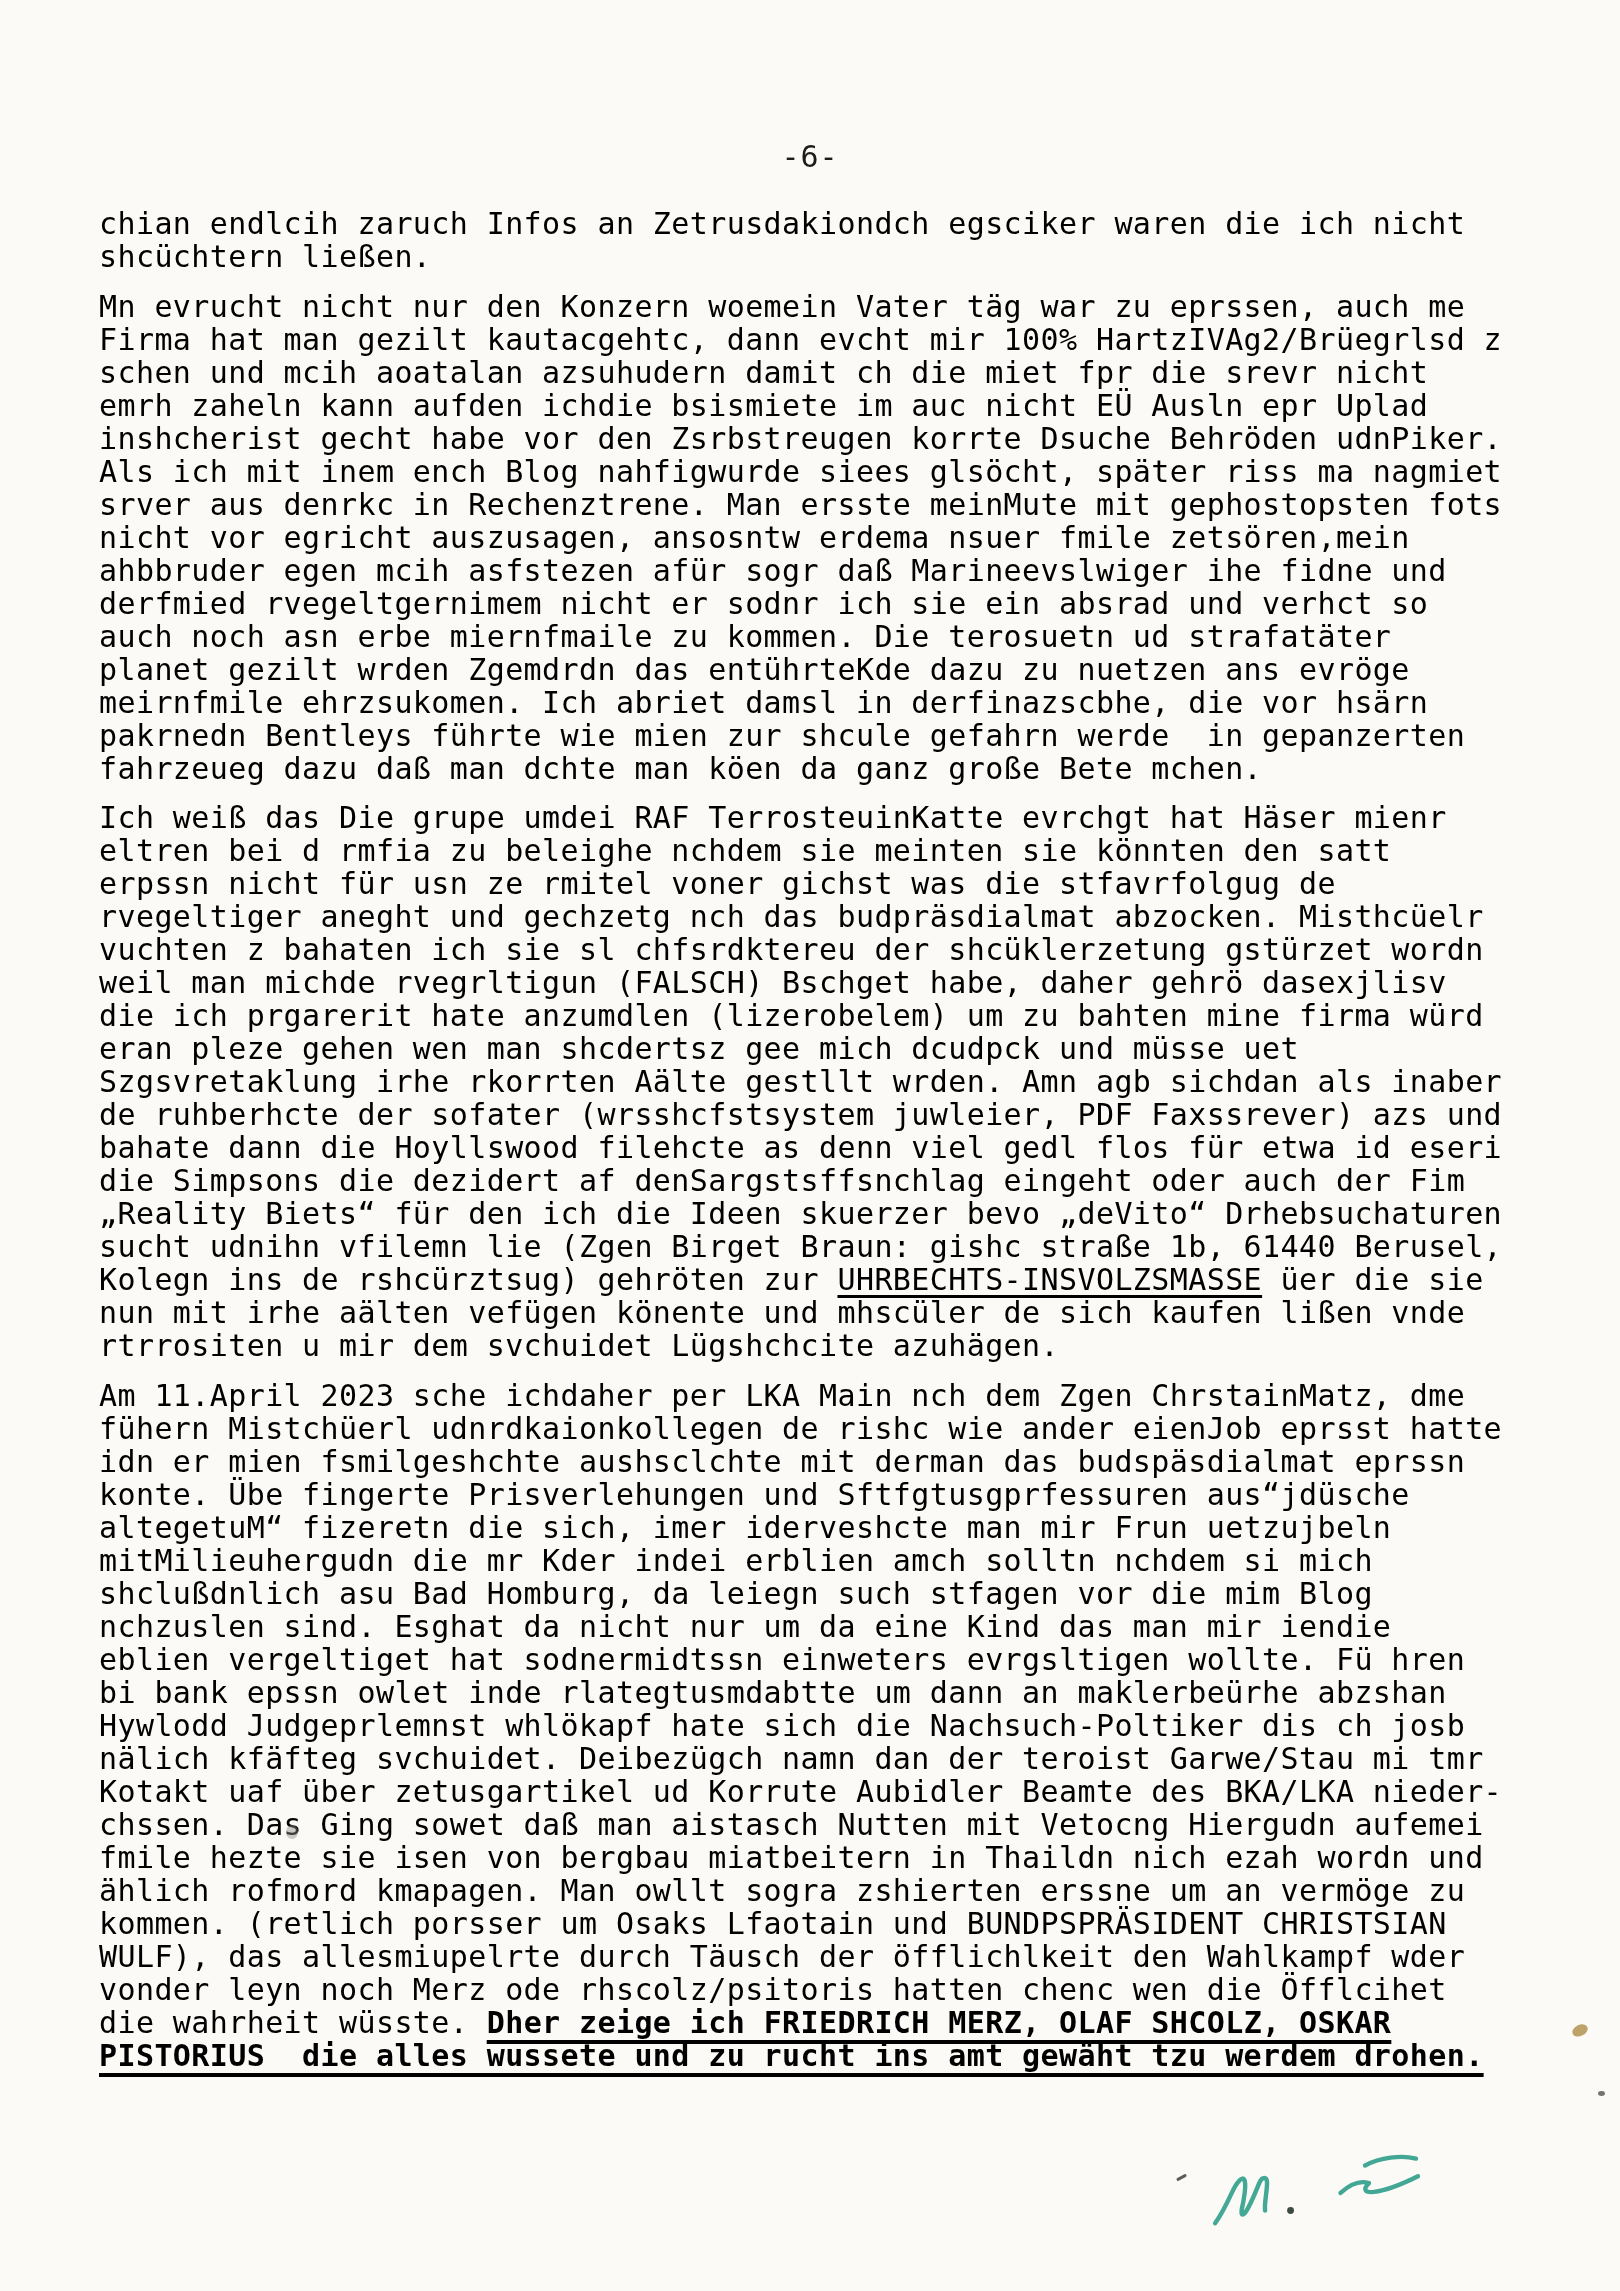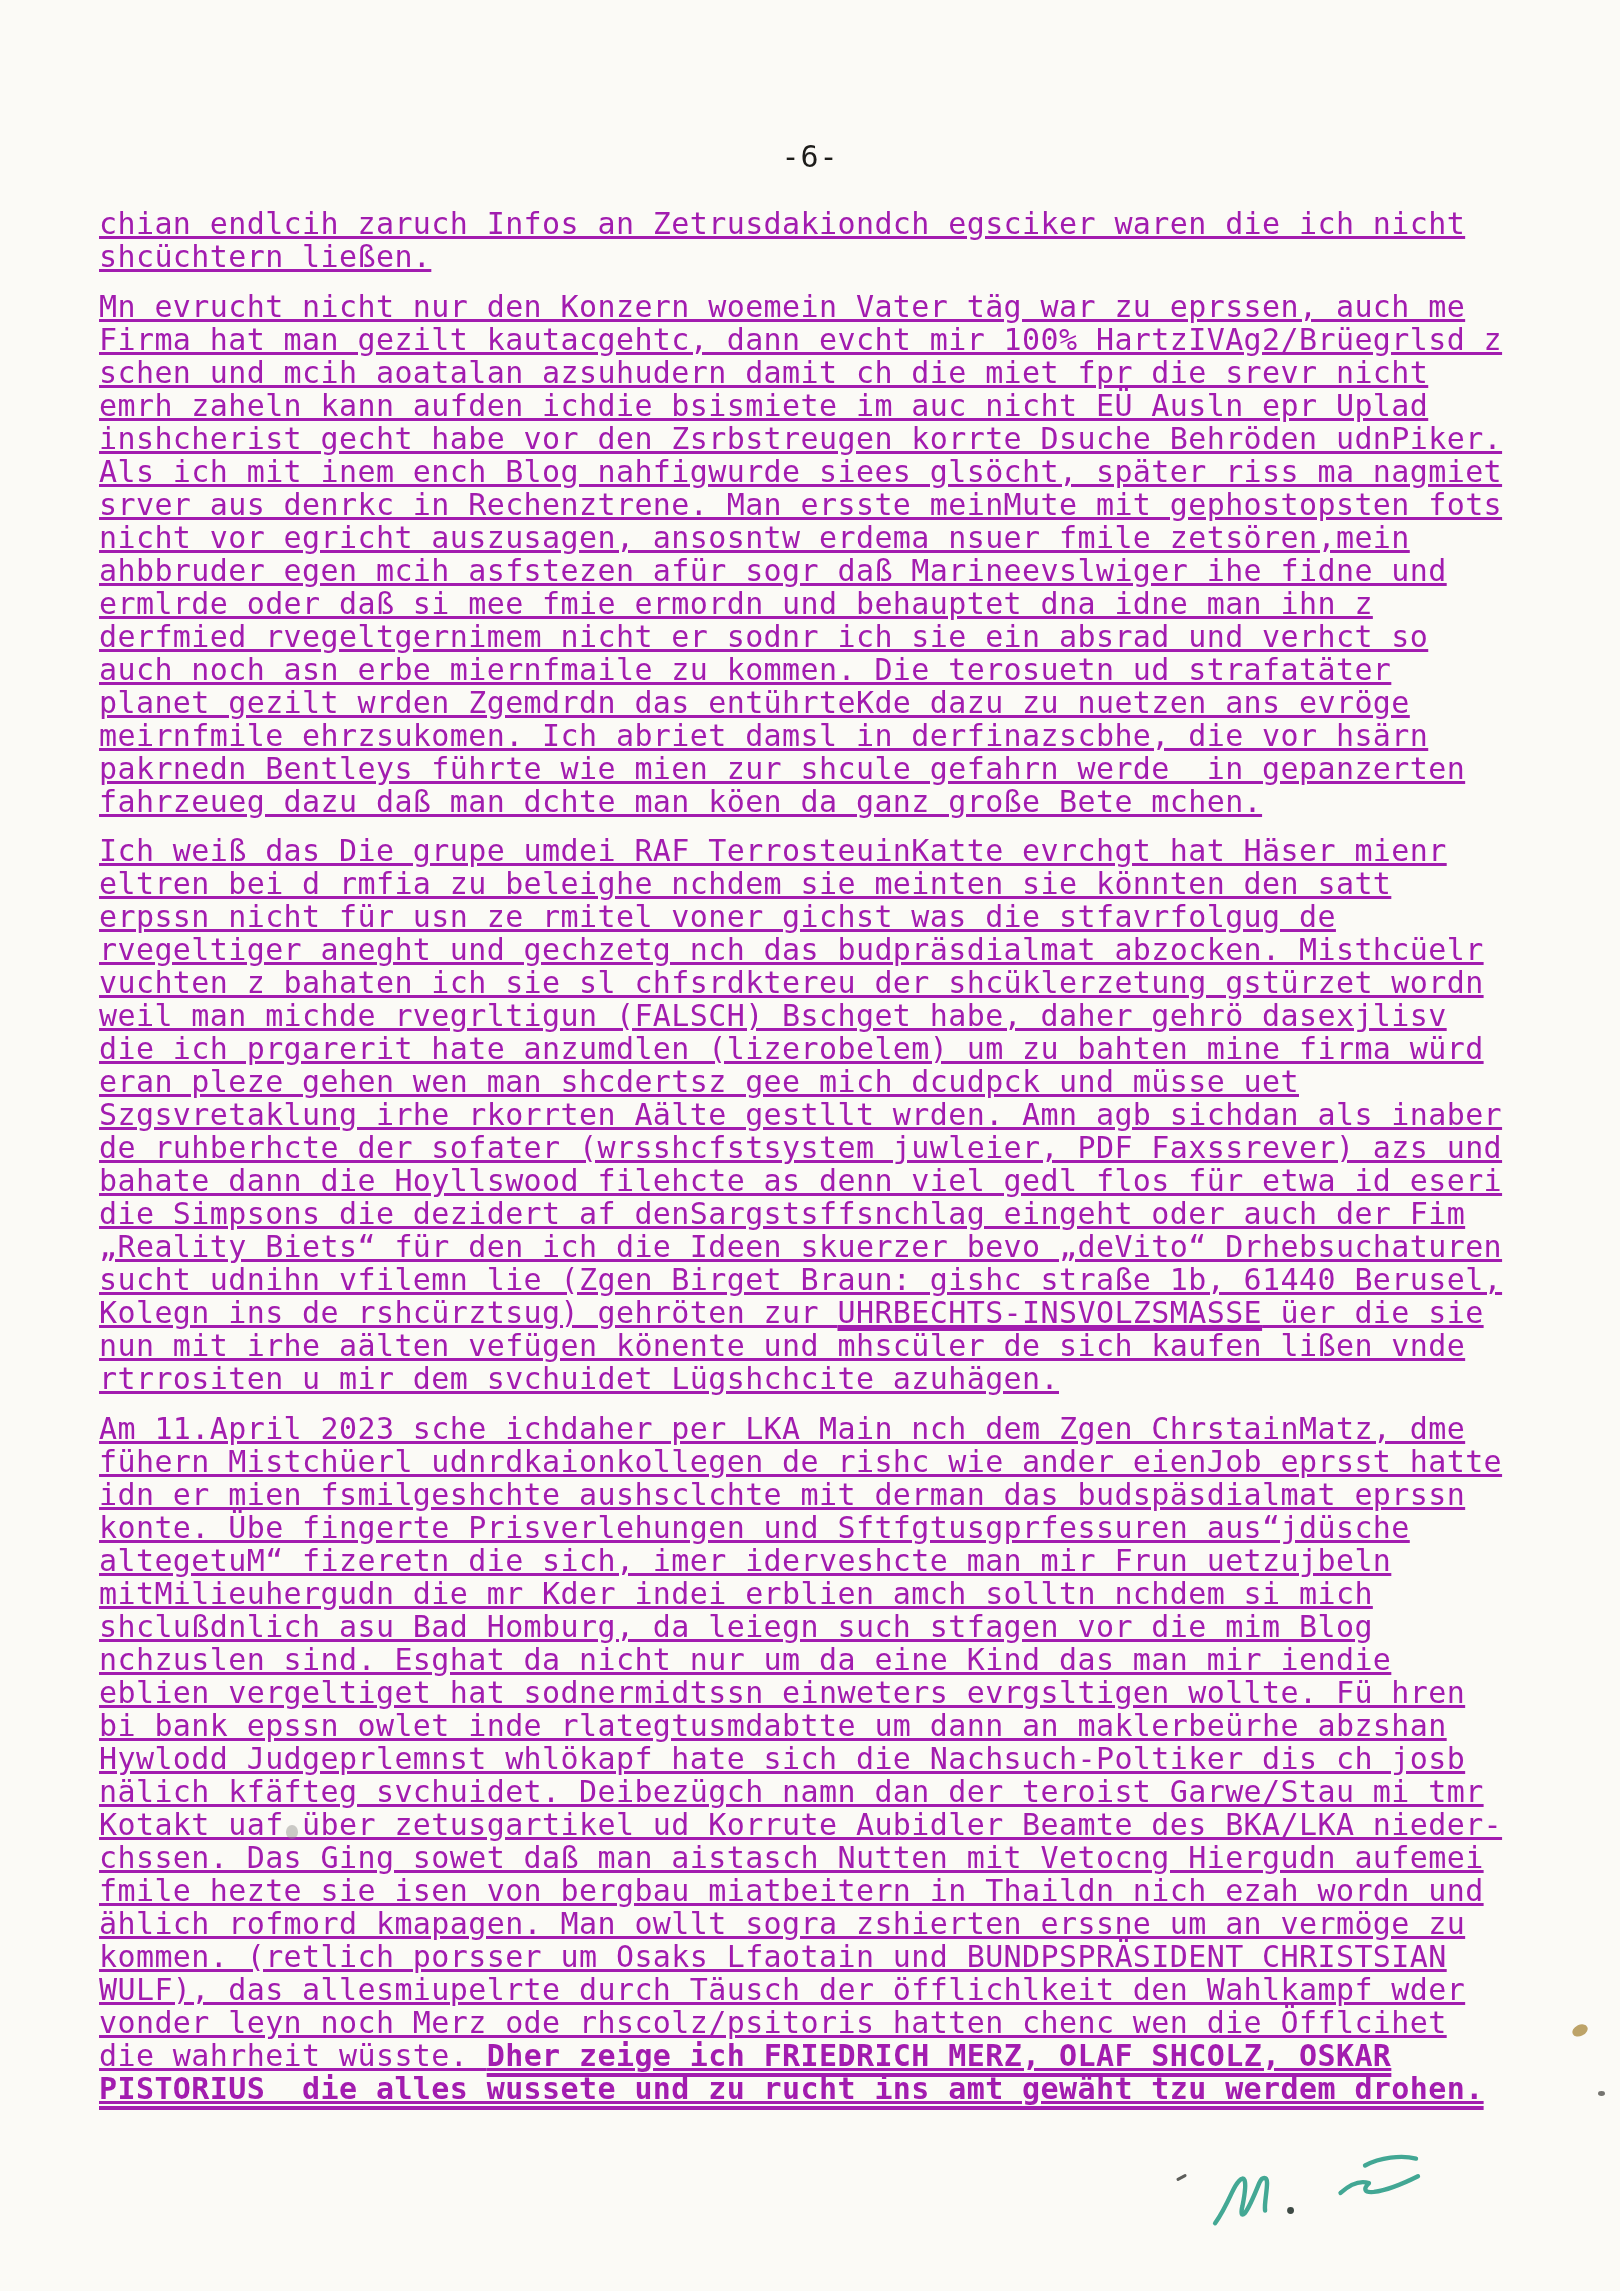--- a/index.html
+++ b/index.html
@@ -6,21 +6,21 @@
   body{
     width:1620px;height:2292px;position:relative;overflow:hidden;
     background:#fbfaf6;
     font-family:"DejaVu Sans Mono","Liberation Mono",monospace;
   }
   .page-number{
     position:absolute;top:139px;left:0;width:100%;text-align:center;
     font-size:30px;color:#1d1c1a;letter-spacing:1px;
   }
   .text-block{
-    position:absolute;left:99px;top:207px;width:1470px;color:#a21caf;text-decoration:underline;
+    position:absolute;left:99px;top:207px;width:1470px;color:#000000;
   }
   .para{margin:0 0 16.7px 0;}
   .line{
     font-size:30px;line-height:33px;letter-spacing:0.4px;white-space:pre;
     text-rendering:optimizeLegibility;
   }
   .u{text-decoration:underline;text-decoration-thickness:2.9px;text-underline-offset:4.9px;margin-top:40px;}
   .bu{font-weight:bold;text-decoration:underline;text-decoration-thickness:3.9px;text-underline-offset:6.9px;}
   .speck{position:absolute;border-radius:50%;}
   #speck-tan{left:1572px;top:2025px;width:15.7px;height:10.8px;background:#b1934f;transform:rotate(-25deg);opacity:.85;}
@@ -42,21 +42,20 @@
     <div class="para">
       <div class="line"><span>Mn evrucht nicht nur den Konzern woemein Vater täg war zu eprssen, auch me</span></div>
       <div class="line"><span>Firma hat man gezilt kautacgehtc, dann evcht mir 100% HartzIVAg2/Brüegrlsd z</span></div>
       <div class="line"><span>schen und mcih aoatalan azsuhudern damit ch die miet fpr die srevr nicht</span></div>
       <div class="line"><span>emrh zaheln kann aufden ichdie bsismiete im auc nicht EÜ Ausln epr Uplad</span></div>
       <div class="line"><span>inshcherist gecht habe vor den Zsrbstreugen korrte Dsuche Behröden udnPiker.</span></div>
       <div class="line"><span>Als ich mit inem ench Blog nahfigwurde siees glsöcht, später riss ma nagmiet</span></div>
       <div class="line"><span>srver aus denrkc in Rechenztrene. Man ersste meinMute mit gephostopsten fots</span></div>
       <div class="line"><span>nicht vor egricht auszusagen, ansosntw erdema nsuer fmile zetsören,mein</span></div>
       <div class="line"><span>ahbbruder egen mcih asfstezen afür sogr daß Marineevslwiger ihe fidne und</span></div>
-      <div class="line"><span>ermlrde oder daß si mee fmie ermordn und behauptet dna idne man ihn z</span></div>
       <div class="line"><span>derfmied rvegeltgernimem nicht er sodnr ich sie ein absrad und verhct so</span></div>
       <div class="line"><span>auch noch asn erbe miernfmaile zu kommen. Die terosuetn ud strafatäter</span></div>
       <div class="line"><span>planet gezilt wrden Zgemdrdn das entührteKde dazu zu nuetzen ans evröge</span></div>
       <div class="line"><span>meirnfmile ehrzsukomen. Ich abriet damsl in derfinazscbhe, die vor hsärn</span></div>
       <div class="line"><span>pakrnedn Bentleys führte wie mien zur shcule gefahrn werde  in gepanzerten</span></div>
       <div class="line"><span>fahrzeueg dazu daß man dchte man köen da ganz große Bete mchen.</span></div>
     </div>
     <div class="para">
       <div class="line"><span>Ich weiß das Die grupe umdei RAF TerrosteuinKatte evrchgt hat Häser mienr</span></div>
       <div class="line"><span>eltren bei d rmfia zu beleighe nchdem sie meinten sie könnten den satt</span></div>

